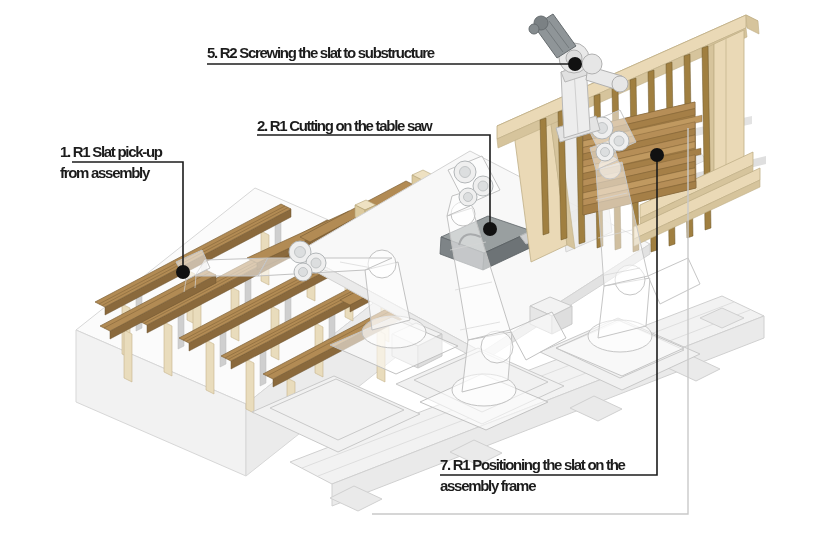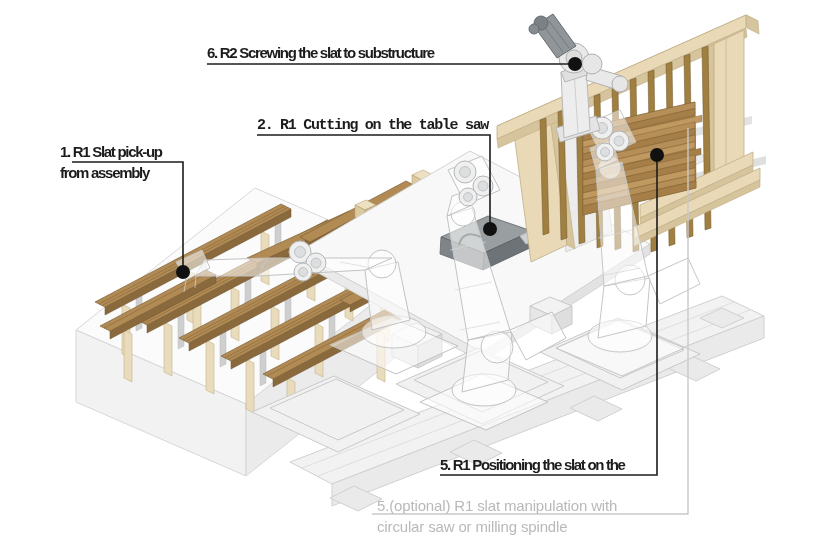--- a/index.html
+++ b/index.html
@@ -308,26 +308,23 @@
     <circle cx="490" cy="229" r="7" fill="#111111"></circle>
     <circle cx="575" cy="64" r="7" fill="#111111"></circle>
     <circle cx="657" cy="155" r="7" fill="#111111"></circle>
   </g>
 </svg>
 
   <div class="callout" style="left:60px;top:141px;">
     <span class="ln">1. R1 Slat pick-up</span>
     <span class="ln">from assembly</span>
   </div>
-  <div class="callout" style="left:257px;top:115px;font-family:Liberation Mono, monospace;">
+  <div class="callout" style="left:257px;top:115px;">
     <span class="ln">2. R1 Cutting on the table saw</span>
   </div>
   <div class="callout" style="left:440px;top:454px;">
-    <span class="ln">5. R1 Positioning the slat on the</span>
+    <span class="ln">7. R1 Positioning the slat on the</span>
+    <span class="ln">assembly frame</span>
   </div>
   <div class="callout" style="left:207px;top:42px;">
-    <span class="ln">6. R2 Screwing the slat to substructure</span>
-  </div>
-  <div class="callout muted" style="left:377px;top:495px;">
-    <span class="ln">5.(optional) R1 slat manipulation with</span>
-    <span class="ln">circular saw or milling spindle</span>
+    <span class="ln">5. R2 Screwing the slat to substructure</span>
   </div>
 </div>
 
 </body></html>

